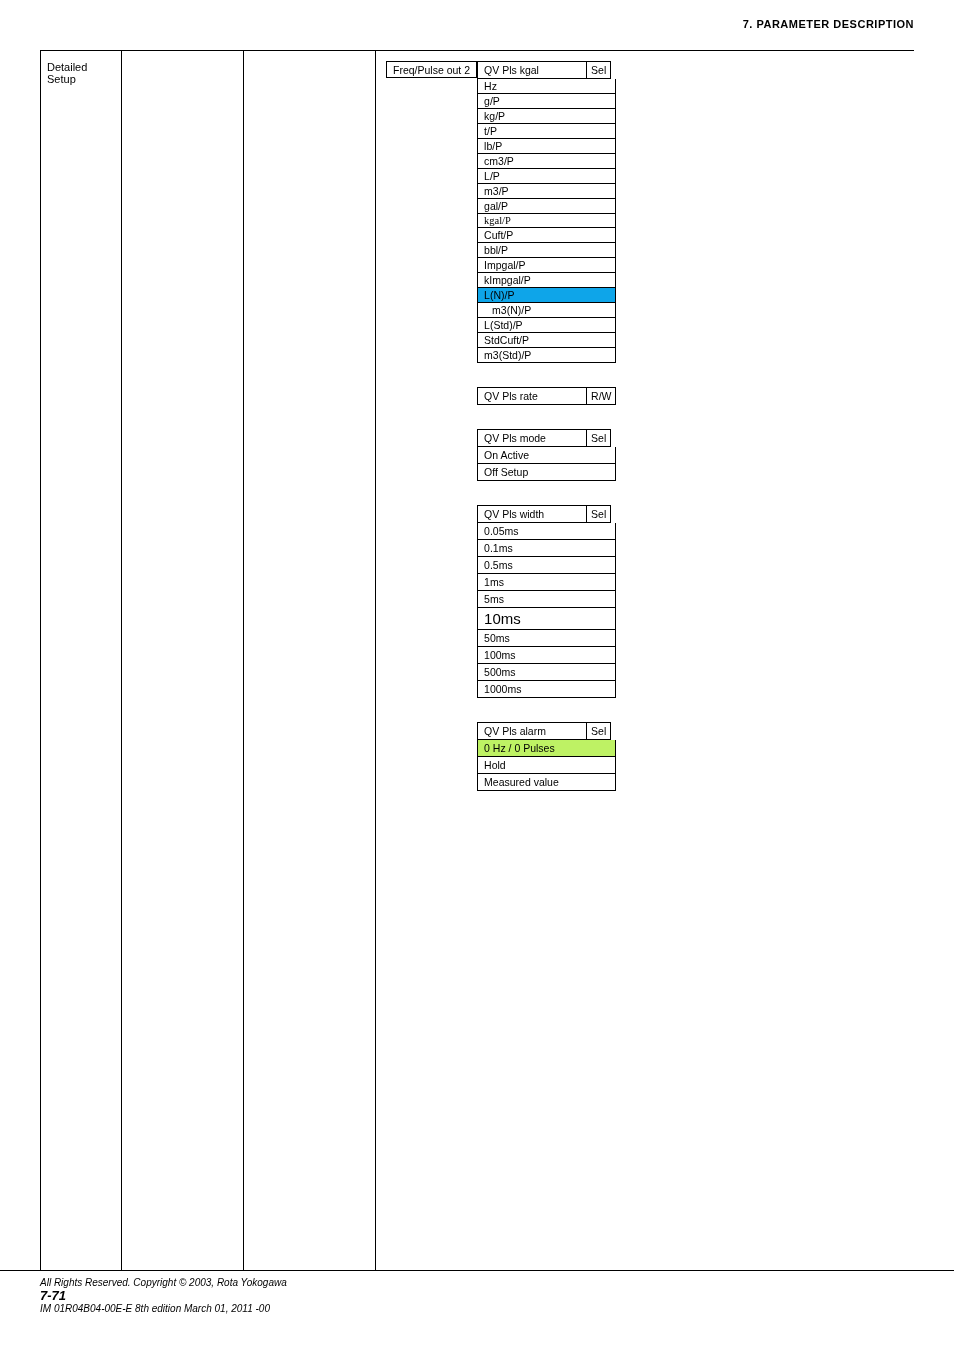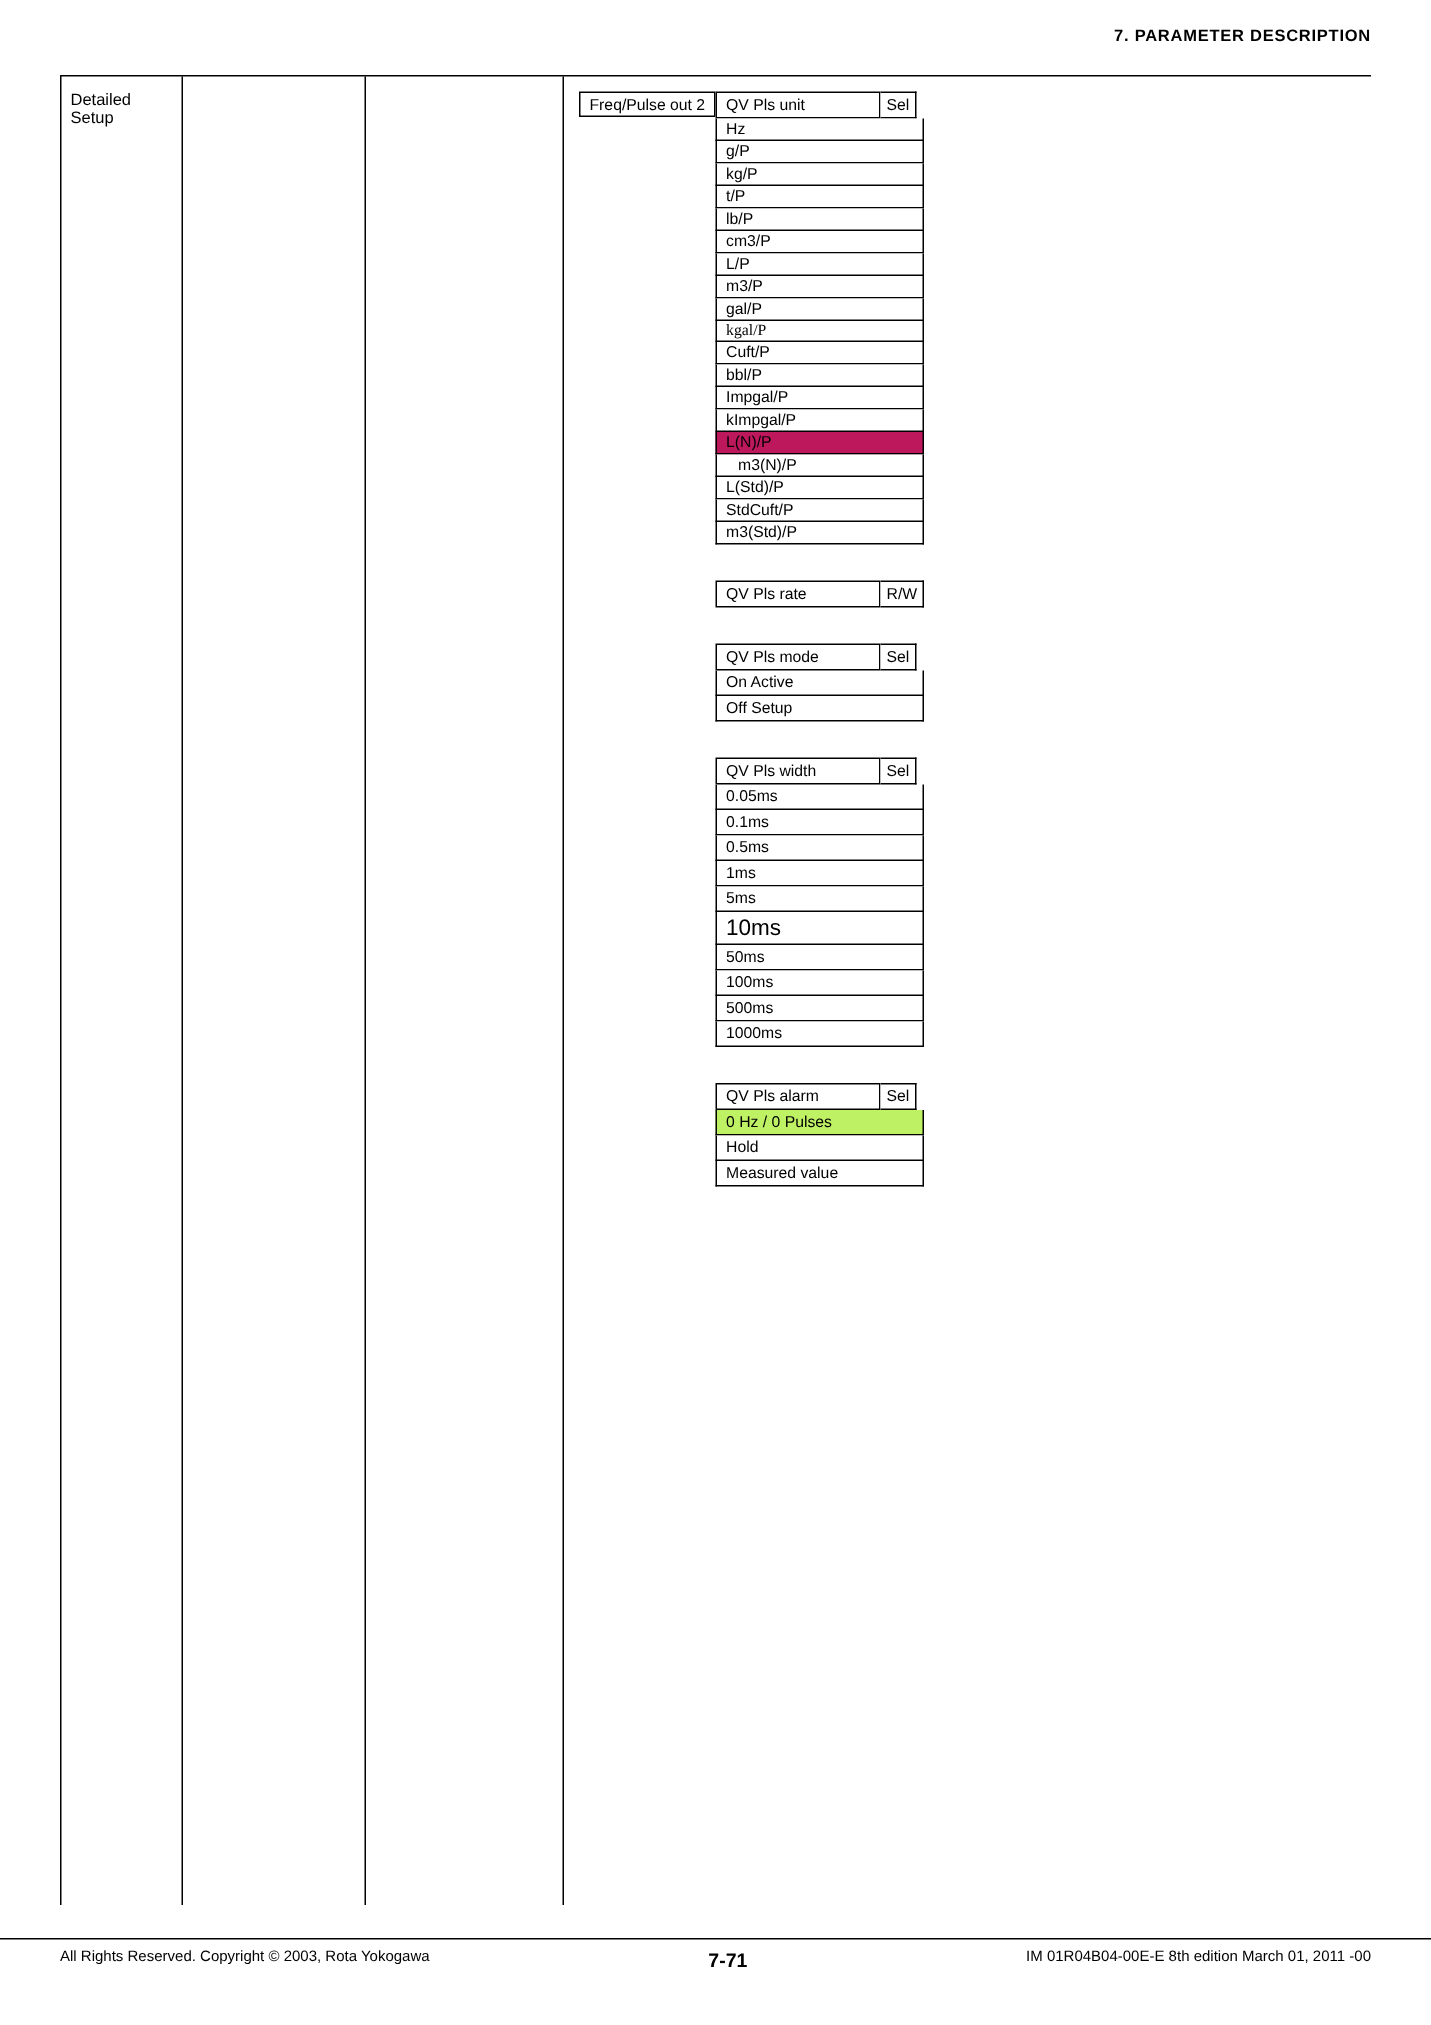--- a/index.html
+++ b/index.html
@@ -81,22 +81,24 @@
       align-items: center;
     }
     .page-footer {
       position: absolute;
       bottom: 30px;
       left: 0;
       right: 0;
       border-top: 1px solid #000;
       padding: 6px 40px;
       display: flex;
+      flex-direction: column;
       justify-content: space-between;
       font-size: 10px;
+      font-style: italic;
     }
     .footer-center {
       font-size: 13px;
       font-weight: bold;
     }
     .main-inner {
       display: flex;
       flex-direction: row;
       padding-left: 10px;
     }
@@ -127,42 +129,42 @@
       <div style="display:flex; flex-direction:row; align-items:flex-start; margin-top:10px;">
         <div style="border:1px solid #000; padding:2px 6px; font-size:10.5px; white-space:nowrap; background:#fff; height:17px; display:flex; align-items:flex-start; margin-right:0;">
           <span>Freq/Pulse out 2</span>
         </div>
 
         <div style="display:flex; flex-direction:column; margin-left:0px;">
 
           <div class="section-block">
             <div class="row-with-tag">
               <div style="border:1px solid #000; padding:2px 6px; font-size:10.5px; background:#fff; min-width:110px; display:flex; align-items:center;">
-                <span>QV Pls unit</span>
+                <span>QV Pls kgal</span>
               </div>
               <div class="tag-cell">
                 <span>Sel</span>
               </div>
             </div>
             <div class="col-units" id="unit-options-list">
             <div style="border-right: 1px solid rgb(0, 0, 0); border-bottom: 1px solid rgb(0, 0, 0); border-left: 1px solid rgb(0, 0, 0); border-image: initial; border-top: none; padding: 1px 6px; font-size: 10.5px; background: rgb(255, 255, 255); min-width: 110px;">Hz</div>
                 <div style="border-right: 1px solid rgb(0, 0, 0); border-bottom: 1px solid rgb(0, 0, 0); border-left: 1px solid rgb(0, 0, 0); border-image: initial; border-top: none; padding: 1px 6px; font-size: 10.5px; background: rgb(255, 255, 255); min-width: 110px;">g/P</div>
                 <div style="border-right: 1px solid rgb(0, 0, 0); border-bottom: 1px solid rgb(0, 0, 0); border-left: 1px solid rgb(0, 0, 0); border-image: initial; border-top: none; padding: 1px 6px; font-size: 10.5px; background: rgb(255, 255, 255); min-width: 110px;">kg/P</div>
                 <div style="border-right: 1px solid rgb(0, 0, 0); border-bottom: 1px solid rgb(0, 0, 0); border-left: 1px solid rgb(0, 0, 0); border-image: initial; border-top: none; padding: 1px 6px; font-size: 10.5px; background: rgb(255, 255, 255); min-width: 110px;">t/P</div>
                 <div style="border-right: 1px solid rgb(0, 0, 0); border-bottom: 1px solid rgb(0, 0, 0); border-left: 1px solid rgb(0, 0, 0); border-image: initial; border-top: none; padding: 1px 6px; font-size: 10.5px; background: rgb(255, 255, 255); min-width: 110px;">lb/P</div>
                 <div style="border-right: 1px solid rgb(0, 0, 0); border-bottom: 1px solid rgb(0, 0, 0); border-left: 1px solid rgb(0, 0, 0); border-image: initial; border-top: none; padding: 1px 6px; font-size: 10.5px; background: rgb(255, 255, 255); min-width: 110px;">cm3/P</div>
                 <div style="border-right: 1px solid rgb(0, 0, 0); border-bottom: 1px solid rgb(0, 0, 0); border-left: 1px solid rgb(0, 0, 0); border-image: initial; border-top: none; padding: 1px 6px; font-size: 10.5px; background: rgb(255, 255, 255); min-width: 110px;">L/P</div>
                 <div style="border-right: 1px solid rgb(0, 0, 0); border-bottom: 1px solid rgb(0, 0, 0); border-left: 1px solid rgb(0, 0, 0); border-image: initial; border-top: none; padding: 1px 6px; font-size: 10.5px; background: rgb(255, 255, 255); min-width: 110px;">m3/P</div>
                 <div style="border-right: 1px solid rgb(0, 0, 0); border-bottom: 1px solid rgb(0, 0, 0); border-left: 1px solid rgb(0, 0, 0); border-image: initial; border-top: none; padding: 1px 6px; font-size: 10.5px; background: rgb(255, 255, 255); min-width: 110px;">gal/P</div>
                 <div style="border-right: 1px solid rgb(0, 0, 0); border-bottom: 1px solid rgb(0, 0, 0); border-left: 1px solid rgb(0, 0, 0); border-image: initial; border-top: none; padding: 1px 6px; font-size: 10.5px; background: rgb(255, 255, 255); min-width: 110px; font-family: Liberation Serif, serif;">kgal/P</div>
                 <div style="border-right: 1px solid rgb(0, 0, 0); border-bottom: 1px solid rgb(0, 0, 0); border-left: 1px solid rgb(0, 0, 0); border-image: initial; border-top: none; padding: 1px 6px; font-size: 10.5px; background: rgb(255, 255, 255); min-width: 110px;">Cuft/P</div>
                 <div style="border-right: 1px solid rgb(0, 0, 0); border-bottom: 1px solid rgb(0, 0, 0); border-left: 1px solid rgb(0, 0, 0); border-image: initial; border-top: none; padding: 1px 6px; font-size: 10.5px; background: rgb(255, 255, 255); min-width: 110px;">bbl/P</div>
                 <div style="border-right: 1px solid rgb(0, 0, 0); border-bottom: 1px solid rgb(0, 0, 0); border-left: 1px solid rgb(0, 0, 0); border-image: initial; border-top: none; padding: 1px 6px; font-size: 10.5px; background: rgb(255, 255, 255); min-width: 110px;">Impgal/P</div>
                 <div style="border-right: 1px solid rgb(0, 0, 0); border-bottom: 1px solid rgb(0, 0, 0); border-left: 1px solid rgb(0, 0, 0); border-image: initial; border-top: none; padding: 1px 6px; font-size: 10.5px; background: rgb(255, 255, 255); min-width: 110px;">kImpgal/P</div>
-                <div style="border-right: 1px solid rgb(0, 0, 0); border-bottom: 1px solid rgb(0, 0, 0); border-left: 1px solid rgb(0, 0, 0); border-image: initial; border-top: none; padding: 1px 6px; font-size: 10.5px; background: #be185d; min-width: 110px;">L(N)/P</div>
+                <div style="border-right: 1px solid rgb(0, 0, 0); border-bottom: 1px solid rgb(0, 0, 0); border-left: 1px solid rgb(0, 0, 0); border-image: initial; border-top: none; padding: 1px 6px; font-size: 10.5px; background: #0ea5e9; min-width: 110px;">L(N)/P</div>
                 <div style="border-right: 1px solid rgb(0, 0, 0); border-bottom: 1px solid rgb(0, 0, 0); border-left: 1px solid rgb(0, 0, 0); border-image: initial; border-top: none; padding: 1px 14px; font-size: 10.5px; background: rgb(255, 255, 255); min-width: 110px;">m3(N)/P</div>
                 <div style="border-right: 1px solid rgb(0, 0, 0); border-bottom: 1px solid rgb(0, 0, 0); border-left: 1px solid rgb(0, 0, 0); border-image: initial; border-top: none; padding: 1px 6px; font-size: 10.5px; background: rgb(255, 255, 255); min-width: 110px;">L(Std)/P</div>
                 <div style="border-right: 1px solid rgb(0, 0, 0); border-bottom: 1px solid rgb(0, 0, 0); border-left: 1px solid rgb(0, 0, 0); border-image: initial; border-top: none; padding: 1px 6px; font-size: 10.5px; background: rgb(255, 255, 255); min-width: 110px;">StdCuft/P</div>
                 <div style="border-right: 1px solid rgb(0, 0, 0); border-bottom: 1px solid rgb(0, 0, 0); border-left: 1px solid rgb(0, 0, 0); border-image: initial; border-top: none; padding: 1px 6px; font-size: 10.5px; background: rgb(255, 255, 255); min-width: 110px;">m3(Std)/P</div>
               </div>
           </div>
 
           <div style="height:10px;"></div>
 
           <div class="section-block">

